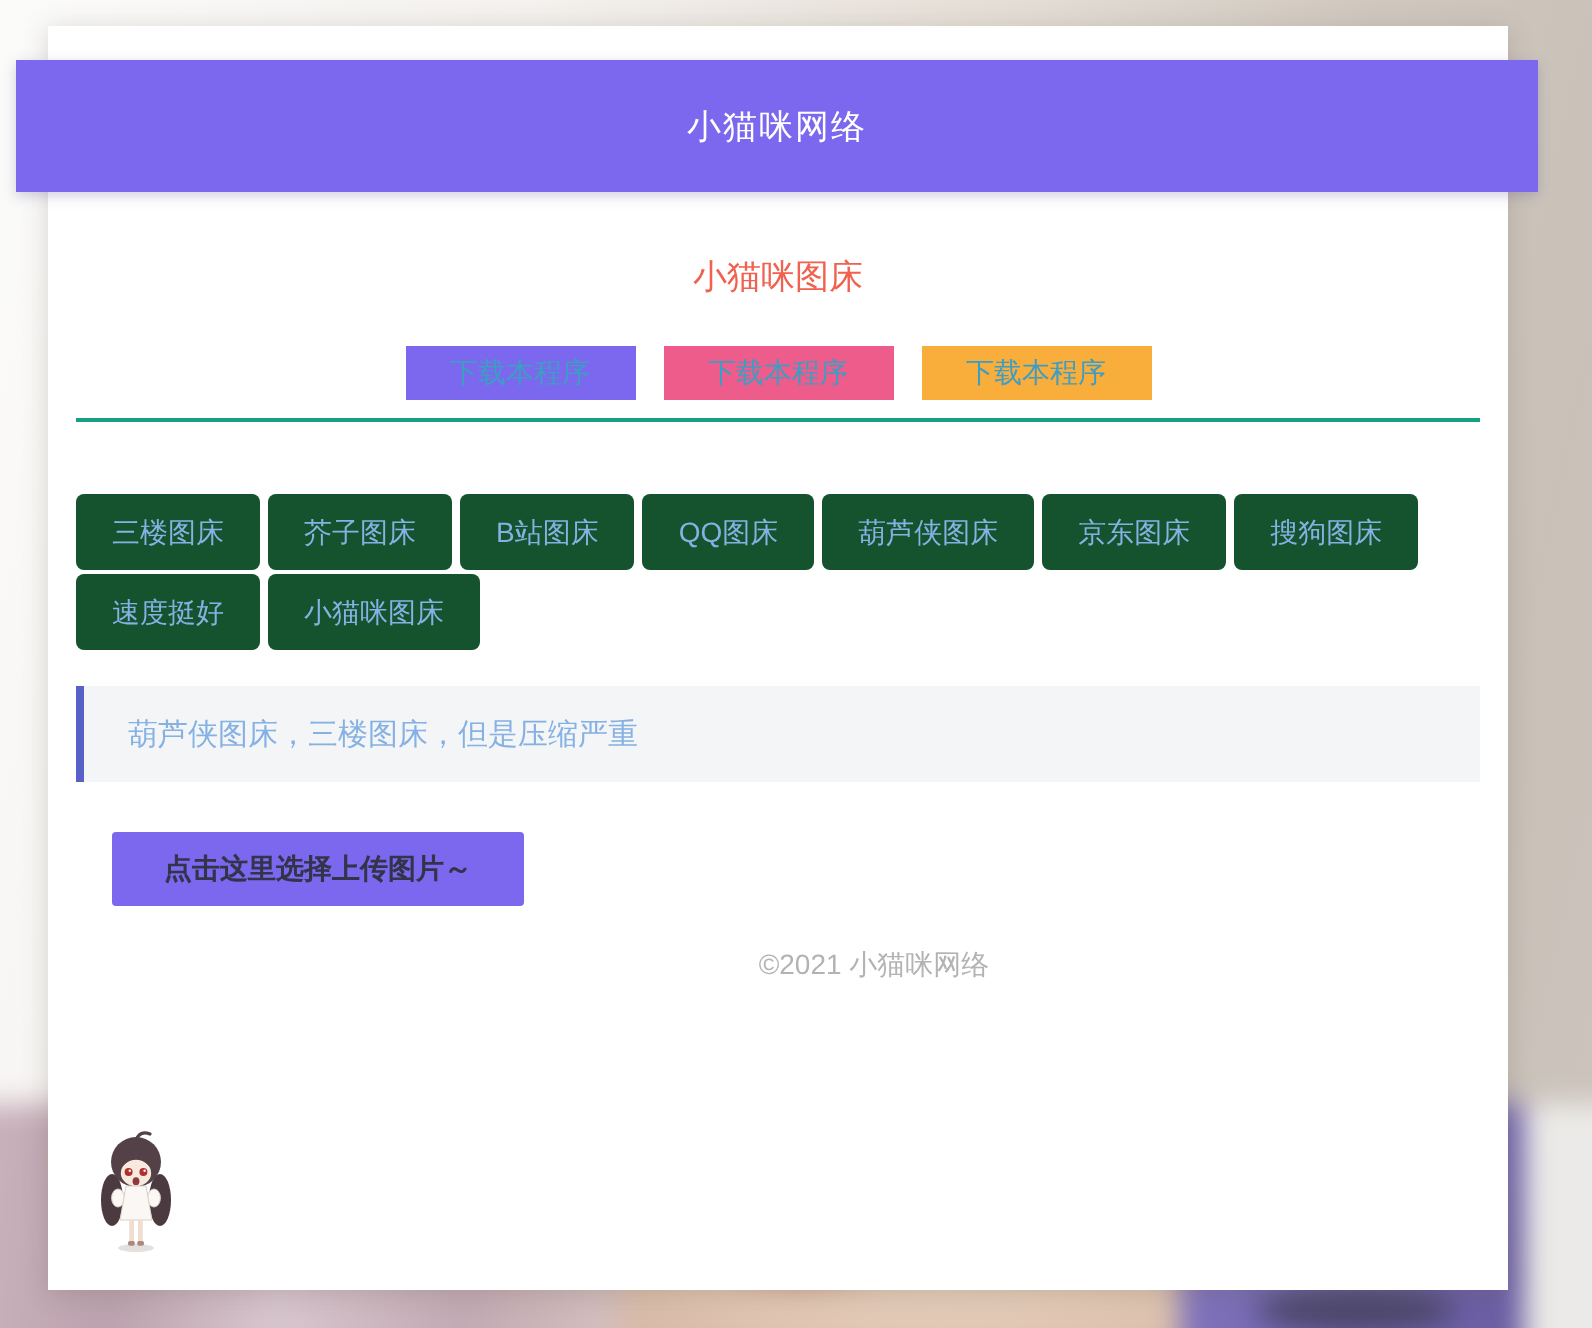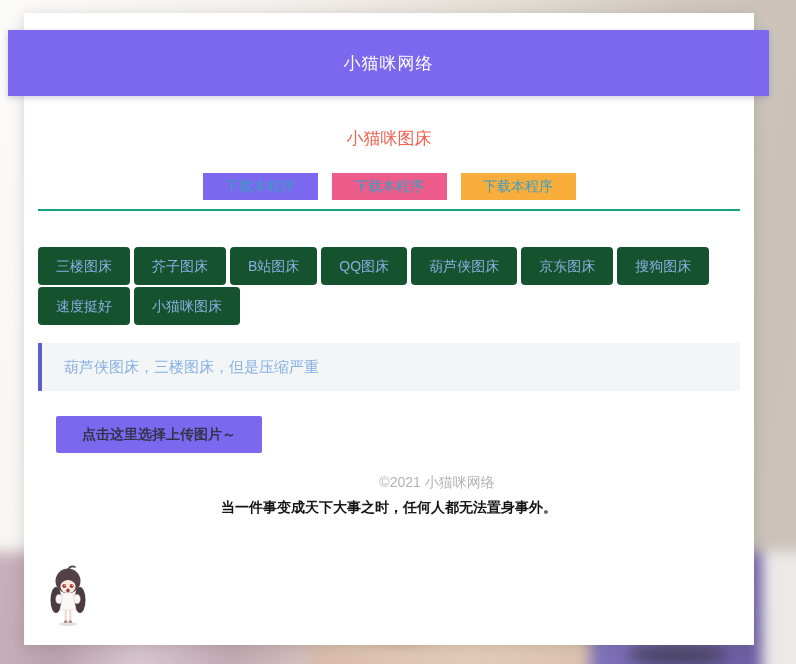--- a/index.html
+++ b/index.html
@@ -102,21 +102,20 @@
         <div class="tab" style="color: rgb(133, 177, 227);">小猫咪图床</div>
       </div>
 
     <div class="notice" style="border-left-color: rgb(88, 98, 198);">
       <span style="color: rgb(133, 177, 227);">葫芦侠图床，三楼图床，但是压缩严重</span>
     </div>
 
     <button class="upload-btn" style="background: rgb(123, 104, 238);">点击这里选择上传图片～</button>
 
     <div class="copyright">©2021 小猫咪网络</div>
-    <div class="quote">当一件事变成天下大事之时，任何人都无法置身事外。</div>
 
     <svg class="mascot" viewBox="0 0 40 62">
       <ellipse cx="20" cy="59" rx="9" ry="2" fill="#e3e0dd"></ellipse>
       <path d="M20 5 q2 -5 7 -3" fill="none" stroke="#544147" stroke-width="1.6" stroke-linecap="round"></path>
       <ellipse cx="8" cy="35" rx="5.5" ry="13" fill="#4b3b40"></ellipse>
       <ellipse cx="32" cy="35" rx="5.5" ry="13" fill="#4b3b40"></ellipse>
       <circle cx="20" cy="16" r="12.5" fill="#544147"></circle>
       <ellipse cx="20" cy="21.5" rx="7.6" ry="6.6" fill="#f7e9dd"></ellipse>
       <path d="M12.4 19 q7.6 -9 15.2 0 q-1 -8 -7.6 -8 q-6.6 0 -7.6 8 Z" fill="#544147"></path>
       <circle cx="16.3" cy="21" r="2" fill="#b03030"></circle>

